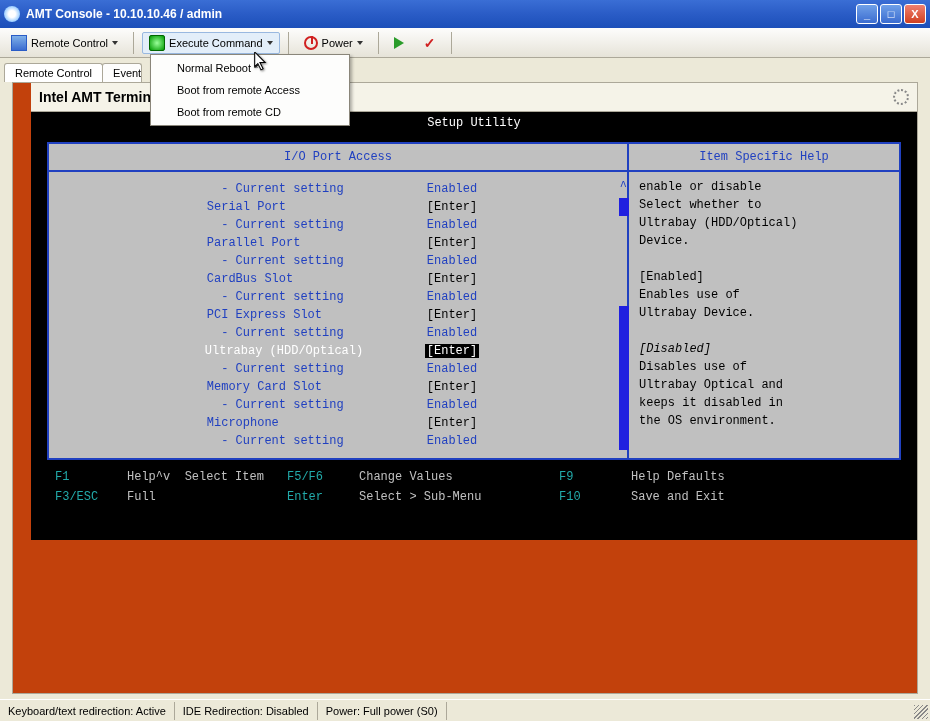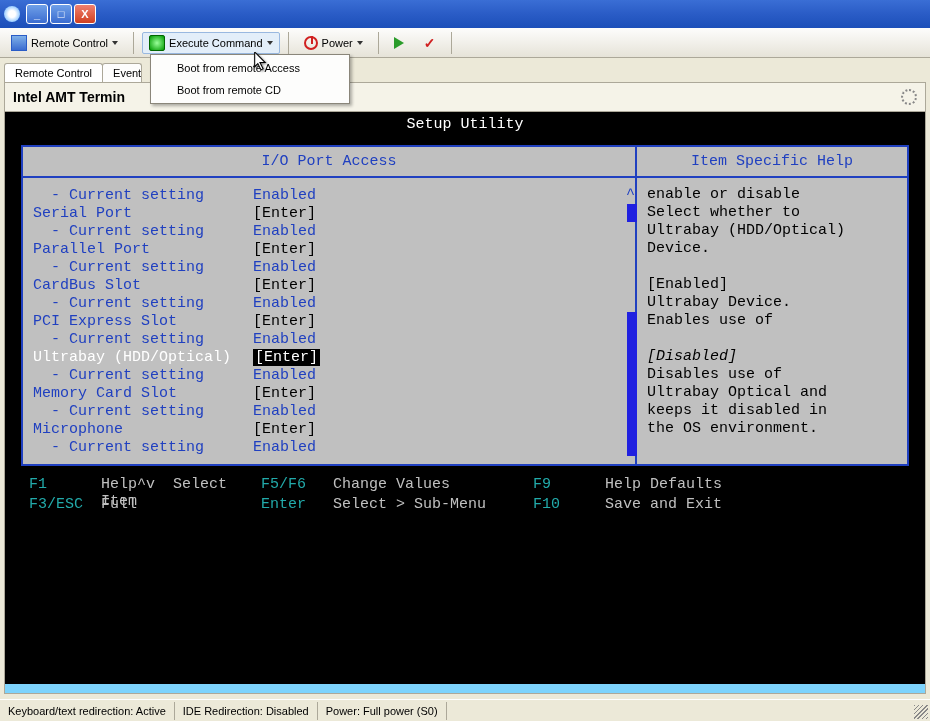--- a/index.html
+++ b/index.html
@@ -28,35 +28,35 @@
   .ico-arrow { width:0;height:0;border-top:6px solid transparent;border-bottom:6px solid transparent;border-left:10px solid #2a9c2a; }
   .ico-check { color:#d02020; font-weight:bold; font-size:14px; }
 
   
   .tab-strip { height: 22px; display:flex; align-items:flex-end; padding-left:4px; margin-top:2px; }
   .tab { background:#fdfdfc; border:1px solid #aca899; border-bottom:none; padding:3px 10px; border-radius:3px 3px 0 0; margin-right:-1px; cursor:pointer; }
   .tab.active { background:#fff; position:relative; z-index:2; }
   .tab.partial { width:40px; overflow:hidden; }
 
   
-  .panel { border:1px solid #aca899; background:#7dd3fc; margin:0 4px; height:612px; position:relative; }
+  .panel { border:1px solid #aca899; background:#c2410c; margin:0 12px; height:612px; position:relative;padding-left:18px; }
   .panel-header { background:#f5f3e8; border-bottom:1px solid #aca899; padding:6px 8px; font-size:14px; font-weight:bold; display:flex; justify-content:space-between; align-items:center; }
   .gear { width:16px;height:16px; border-radius:50%; border:2px dotted #888; }
 
   
-  .terminal { background:#000; color:#fff; font-family: "Courier New", monospace; font-size:15px; height:572px; padding-top:0; position:relative; }
+  .terminal { background:#000; color:#fff; font-family: "Courier New", monospace; font-size:12px; height:428px; padding-top:0; position:relative; }
   .term-title { text-align:center; color:#fff; padding:4px 0 12px; }
   .bios-box { margin:0 16px; border:2px solid #2040c0; background:#c0c0c0; }
   .bios-headrow { display:flex; border-bottom:2px solid #2040c0; }
   .bios-headcell { flex:1; text-align:center; padding:6px 0; color:#2040c0; border-right:2px solid #2040c0; }
   .bios-headcell:last-child { border-right:none; flex:0 0 270px; }
   .bios-body { display:flex; }
   .bios-left { flex:1; padding:8px 2px 8px 10px; border-right:2px solid #2040c0; position:relative; }
   .bios-right { flex:0 0 270px; padding:8px 10px; color:#000; }
-  .bios-row { display:flex; height:18px; align-items:center; }
+  .bios-row { display:flex; height:18px; align-items:center;justify-content:center; }
   .bios-label { width:220px; color:#2040c0; white-space:pre; }
   .bios-val { color:#000; }
   .bios-val.enabled { color:#2040c0; }
   .bios-row.sel .bios-label { color:#fff; }
   .bios-row.sel .bios-val { background:#000; color:#fff; padding:0 2px; }
   .scroll-mark { position:absolute; right:-2px; width:10px; height:18px; background:#2020e0; }
   .scroll-caret { position:absolute; right:0px; top:8px; color:#2040c0; }
   .bios-foot { color:#29c; padding:10px 24px 0; font-family:"Courier New",monospace; }
   .bios-foot .row { display:flex; gap:0; height:20px; }
   .fk { width:72px; color:#2aa; }
@@ -74,20 +74,21 @@
   .grip { position:absolute; right:2px; bottom:2px; width:14px; height:14px; background:repeating-linear-gradient(135deg,#888 0 1px,transparent 1px 3px); }
 
   .cursor { position:absolute; top:52px; left:254px; width:14px; height:20px; z-index:200; }
   .cursor svg { filter: drop-shadow(1px 1px 1px rgba(0,0,0,.5)); }
 </style>
 </head>
 <body>
 
 <div class="titlebar">
   <div class="app-icon"></div>
+  <div class="title">AMT Console - 10.10.10.46 / admin</div>
   <div class="win-btns">
     <div class="win-btn min">_</div>
     <div class="win-btn max">□</div>
     <div class="win-btn close">X</div>
   </div>
 </div>
 
 <div class="toolbar">
   <div class="tool-btn">
     <span class="ico ico-screen"></span>
@@ -208,22 +209,22 @@
             </div>
             <div class="scroll-mark" style="top: 260px;"></div>
           </div>
         <div class="bios-right" id="bios-right">
             <div style="height: 18px;">enable or disable</div>
             <div style="height: 18px;">Select whether to</div>
             <div style="height: 18px;">Ultrabay (HDD/Optical)</div>
             <div style="height: 18px;">Device.</div>
             <div style="height: 18px;">&nbsp;</div>
             <div style="height: 18px;"> [Enabled]</div>
+            <div style="height: 18px;">Enables use of</div>
             <div style="height: 18px;">Ultrabay Device.</div>
-            <div style="height: 18px;">Enables use of</div>
             <div style="height: 18px;">&nbsp;</div>
             <div style="height: 18px; font-style: italic;"> [Disabled]</div>
             <div style="height: 18px;">Disables use of</div>
             <div style="height: 18px;">Ultrabay Optical and</div>
             <div style="height: 18px;">keeps it disabled in</div>
             <div style="height: 18px;">the OS environment.</div>
           </div>
       </div>
     </div>
 
@@ -242,20 +243,21 @@
         <span class="fk2">Enter</span>
         <span class="fd2">Select &gt; Sub-Menu</span>
         <span class="fk">F10</span>
         <span class="fd">Save and Exit</span>
       </div>
     </div>
   </div>
 </div>
 
 <div class="dropdown" id="dropdown">
+    <div class="item">Normal Reboot *</div>
     <div class="item">Boot from remote Access</div>
     <div class="item">Boot from remote CD</div>
   </div>
 
 <div class="cursor">
   <svg viewBox="0 0 12 19" width="14" height="20">
       <path d="M0 0 L0 14 L3 11 L6 17 L8 16 L5 10 L10 10 Z" fill="#fff" stroke="#000" stroke-width="1"></path>
     </svg>
 </div>
 

